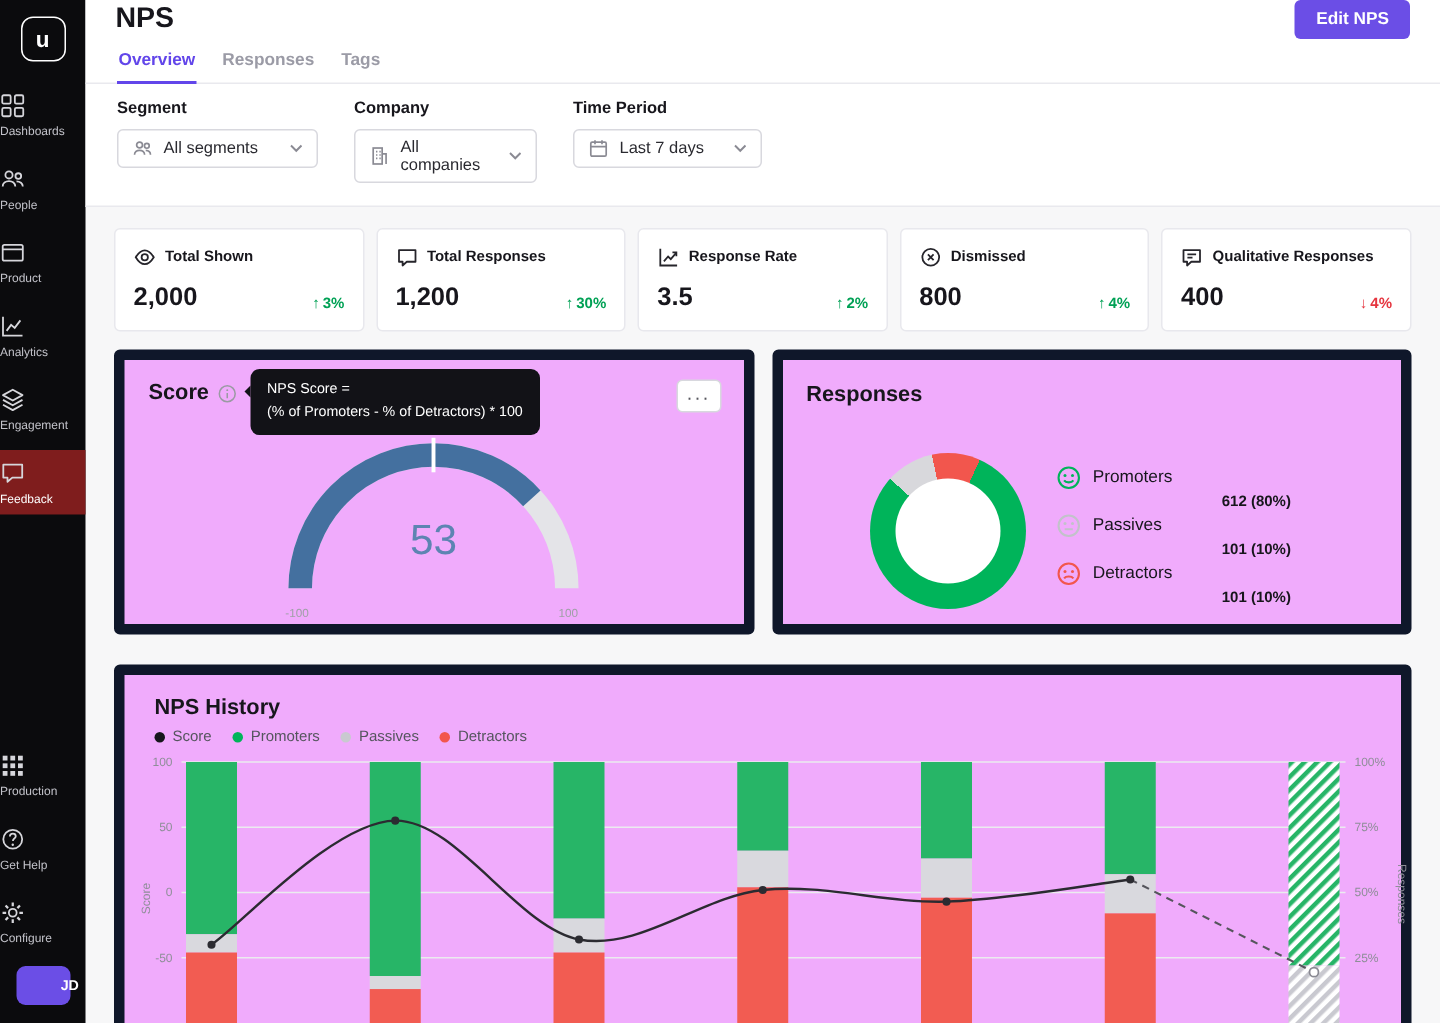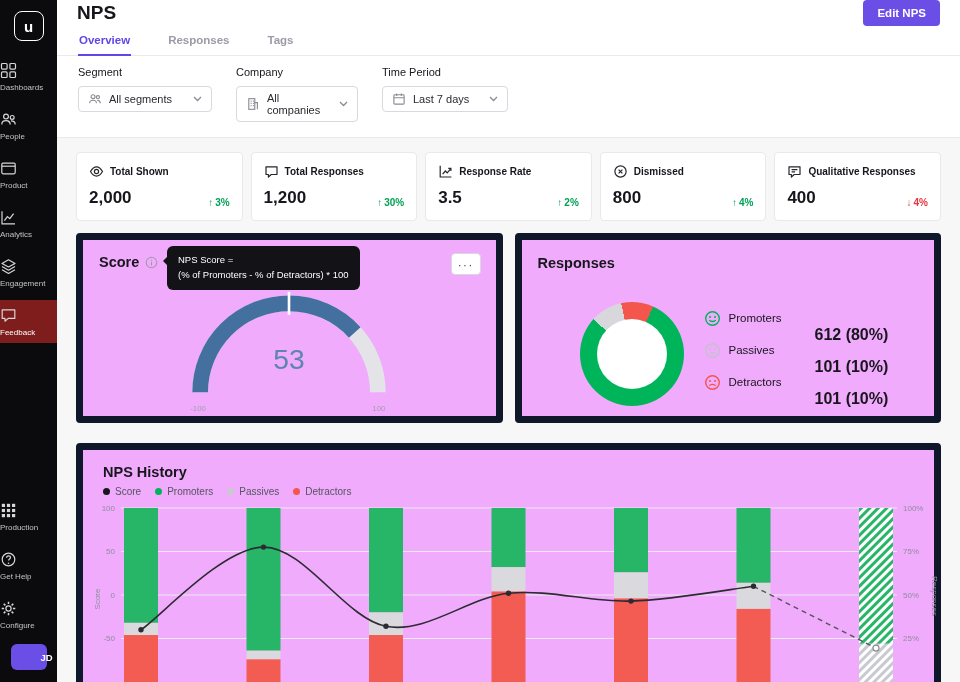--- a/index.html
+++ b/index.html
@@ -20,27 +20,27 @@
   .sb-bottom { margin-top:auto; width:100%; display:flex; flex-direction:column; align-items:center; }
   .avatar { width:26px; height:26px; border-radius:6px; background:#6b4ee6; color:#fff; font-size:9.5px;
     font-weight:bold; display:flex; align-items:center; justify-content:center; margin:2px 0 12px; cursor:pointer;padding-left:36px; }
 
   
   .main { flex:1; display:flex; flex-direction:column; min-width:0; }
   .header { background:#fff; height:48px; display:flex; align-items:center; justify-content:space-between; padding:0 20px; }
   .header h1 { font-size:19px; font-weight:bold; }
   .edit-btn { background:#6b4ee6; color:#fff; border:none; border-radius:4px; font-size:11.5px; font-weight:600;
     padding:7px 14px; cursor:pointer; font-family:inherit; }
-  .tabs { background:#fff; display:flex; gap:36px; padding:0 21px; border-bottom:1px solid #e9e9ee; }
+  .tabs { background:#fff; display:flex; gap:16px; padding:0 21px; border-bottom:1px solid #e9e9ee; }
   .tab { font-size:11.5px; font-weight:600; color:#9b9ba6; padding:8px 1px; cursor:pointer;
     border-bottom:2px solid transparent; margin-bottom:-1px; }
   .tab.active { color:#6246ea; border-bottom-color:#6246ea; }
 
   .filters { background:#fff; padding:10px 21px 15px; border-bottom:1px solid #e9e9ee; display:flex; gap:24px; }
-  .filter-label { font-size:11px; font-weight:normal; margin-bottom:8px; }
+  .filter-label { font-size:11px; font-weight:bold; margin-bottom:8px; }
   .dropdown { display:flex; align-items:center; gap:7px; border:1px solid #d8d8de; border-radius:4px;
     background:#fff; padding:5px 9px; font-size:11px; color:#2a2a30; cursor:pointer; }
   .dropdown .chev { margin-left:auto; color:#8a8a93; display:flex; }
   .dd-icon { color:#8a8a93; display:flex; }
   .dd-seg { width:134px; } .dd-com { width:122px; } .dd-time { width:126px; }
 
   .content { padding:14px 19px 0; }
   .stats-row { display:grid; grid-template-columns:repeat(5,1fr); gap:8px; }
   .stat-card { background:#fff; border:1px solid #e8e8ed; border-radius:4px; padding:11px 12px 12px; }
   .stat-top { display:flex; align-items:center; gap:6px; }
@@ -67,21 +67,21 @@
   .gauge-wrap { margin-top:2px; display:flex; justify-content:center; }
   .g-lbl { font-size:7.5px; fill:#a0a0a8; }
   .g-val { font-size:27px; fill:#5d84b2; }
 
   .donut { position:absolute; left:58px; top:62px; width:104px; height:104px; border-radius:50%; background:#eee; }
   .donut::after { content:""; position:absolute; inset:17px; background:#fff; border-radius:50%; }
   .donut-legend { position:absolute; left:182px; top:66px; width:230px; }
   .dl-row { display:flex; align-items:center; gap:8px; height:24px; margin-bottom:8px; }
   .face { display:flex; flex-shrink:0; }
   .dl-label { font-size:11.5px; width:78px; }
-  .dl-value { font-size:16px; font-weight:bold;margin-top:33px; }
+  .dl-value { font-size:10px; font-weight:bold;margin-top:33px; }
 
   .history { margin-top:20px; height:300px; padding:14px 8px 0; }
   .history .card-title { margin-left:12px; }
   .h-legend { display:flex; gap:14px; margin:6px 0 7px 12px; }
   .h-leg-item { display:flex; align-items:center; gap:5px; font-size:10px; color:#55555e; }
   .h-dot { width:7px; height:7px; border-radius:50%; background:#999; }
   .ax { font-size:8px; fill:#8e8e98; font-family:"Liberation Sans", sans-serif; }
 </style>
 </head>
 <body>

